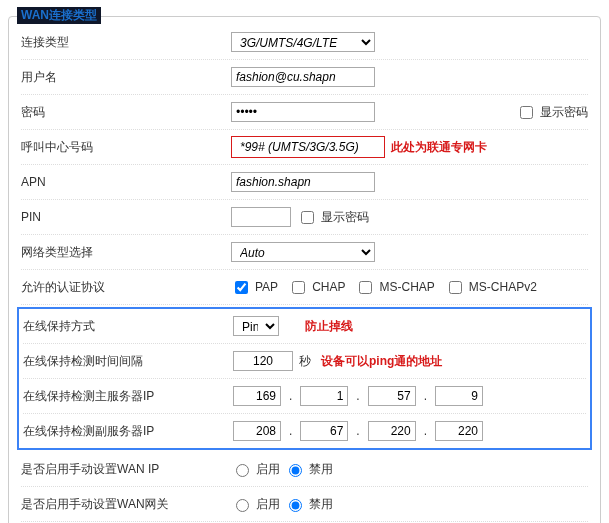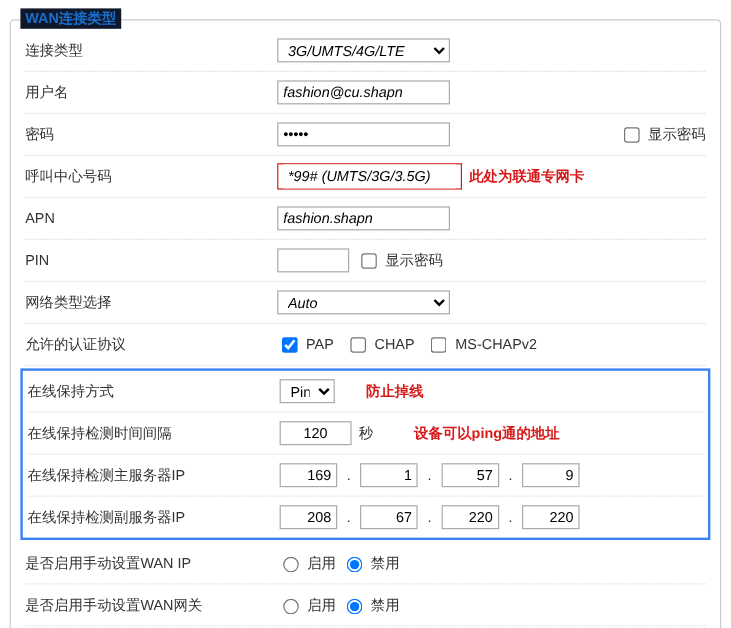--- a/index.html
+++ b/index.html
@@ -164,20 +164,24 @@
       <label class="chk-group">
           <input type="checkbox" checked="" style="">
           <span>PAP</span>
         </label>
       <label class="chk-group">
           <input type="checkbox" style="">
           <span>CHAP</span>
         </label>
       <label class="chk-group">
           <input type="checkbox" style="">
+          <span>MS-CHAP</span>
+        </label>
+      <label class="chk-group">
+          <input type="checkbox" style="">
           <span>MS-CHAPv2</span>
         </label>
     </div>
   </div>
 
   <div class="section-red">
 
     <div class="row" style="border-top:none;">
       <div class="label">在线保持方式</div>
       <div class="ctrl">
@@ -186,21 +190,21 @@
         </select>
         <span class="ann-red" style="margin-left:20px;">防止掉线</span>
       </div>
     </div>
 
     <div class="row">
       <div class="label">在线保持检测时间间隔</div>
       <div class="ctrl">
         <input type="text" class="w-sm" value="120" style="">
         <span>秒</span>
-        <span class="ann-red" style="margin-left:28px;">设备可以ping通的地址</span>
+        <span class="ann-red" style="margin-left:4px;">设备可以ping通的地址</span>
       </div>
     </div>
 
     <div class="row">
       <div class="label">在线保持检测主服务器IP</div>
       <div class="ctrl">
         <input type="text" class="w-oct" value="169" style="">
           <span class="ip-dots">.</span>
         <input type="text" class="w-oct" value="1" style="">
           <span class="ip-dots">.</span>

